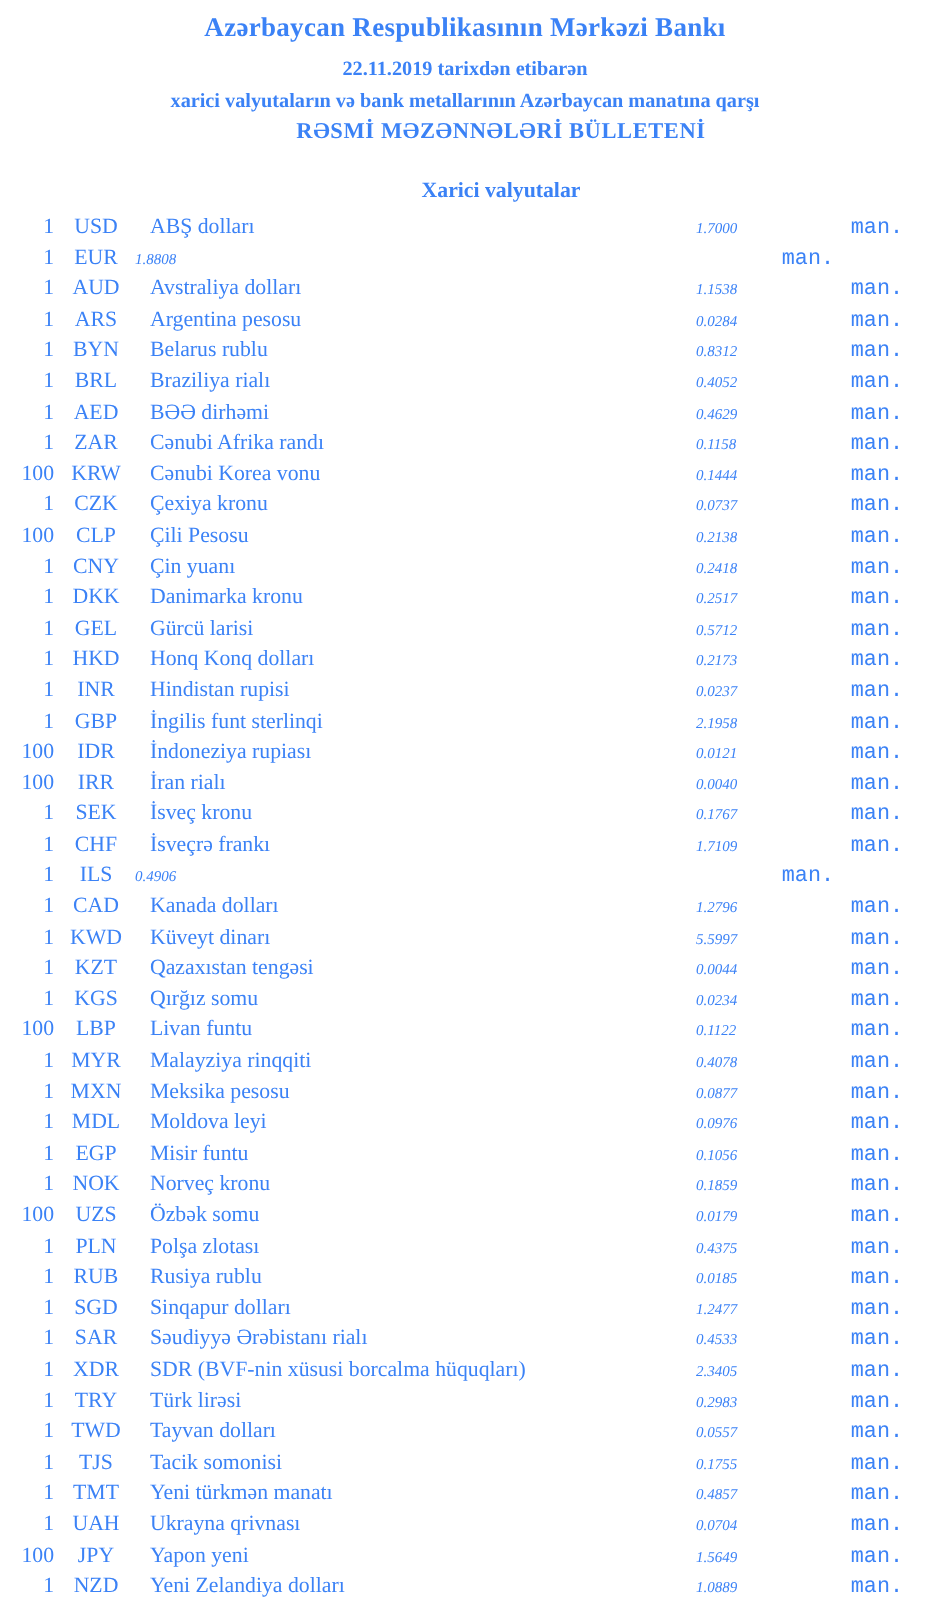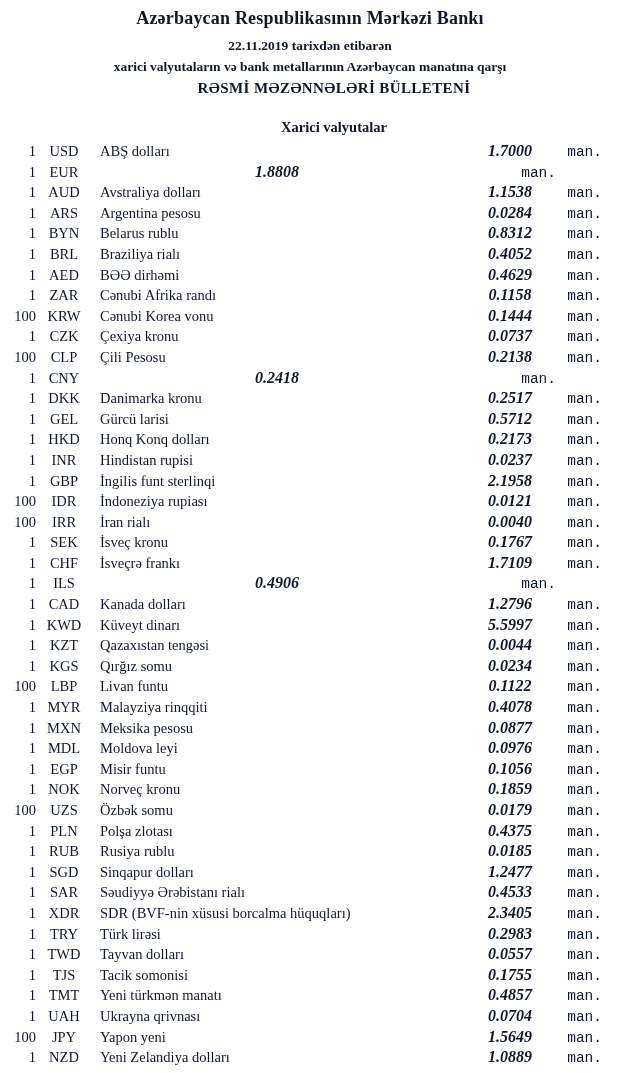--- a/index.html
+++ b/index.html
@@ -6,21 +6,21 @@
     margin: 0;
     padding: 0;
     background: #ffffff;
   }
   .page {
     position: relative;
     width: 620px;
     height: 1073px;
     box-sizing: border-box;
     background: #ffffff;
-    color: #0f172a;
+    color: #3b82f6;
     font-family: "Liberation Serif", "DejaVu Serif", serif;
     overflow: hidden;
   }
   .doc-header {
     text-align: center;
     padding-top: 5px;
   }
   .bank-title {
     font-size: 18px;
     font-weight: 700;
@@ -69,24 +69,24 @@
   }
   .col-code {
     text-align: center;
   }
   .col-name {
     padding-left: 10px;
     overflow: hidden;
     text-overflow: ellipsis;
   }
   .col-rate {
-    text-align: center;
-    font-weight: 700;
+    text-align: left;
+    font-weight: 400;
     font-style: italic;
-    font-size: 16px;
+    font-size: 10px;
   }
   .col-unit {
     text-align: right;
     font-family: Liberation Mono, monospace;
   }
 </style>
 </head>
 <body>
 
 <div class="page">
@@ -185,20 +185,21 @@
         <span class="col-qty">100</span>
         <span class="col-code">CLP</span>
         <span class="col-name">Çili Pesosu</span>
         <span class="col-rate">0.2138</span>
         <span class="col-unit">man.</span>
       </div>
 
       <div class="rate-row">
         <span class="col-qty">1</span>
         <span class="col-code">CNY</span>
+        <span class="col-name">Çin yuanı</span>
         <span class="col-rate">0.2418</span>
         <span class="col-unit">man.</span>
       </div>
 
       <div class="rate-row">
         <span class="col-qty">1</span>
         <span class="col-code">DKK</span>
         <span class="col-name">Danimarka kronu</span>
         <span class="col-rate">0.2517</span>
         <span class="col-unit">man.</span>

